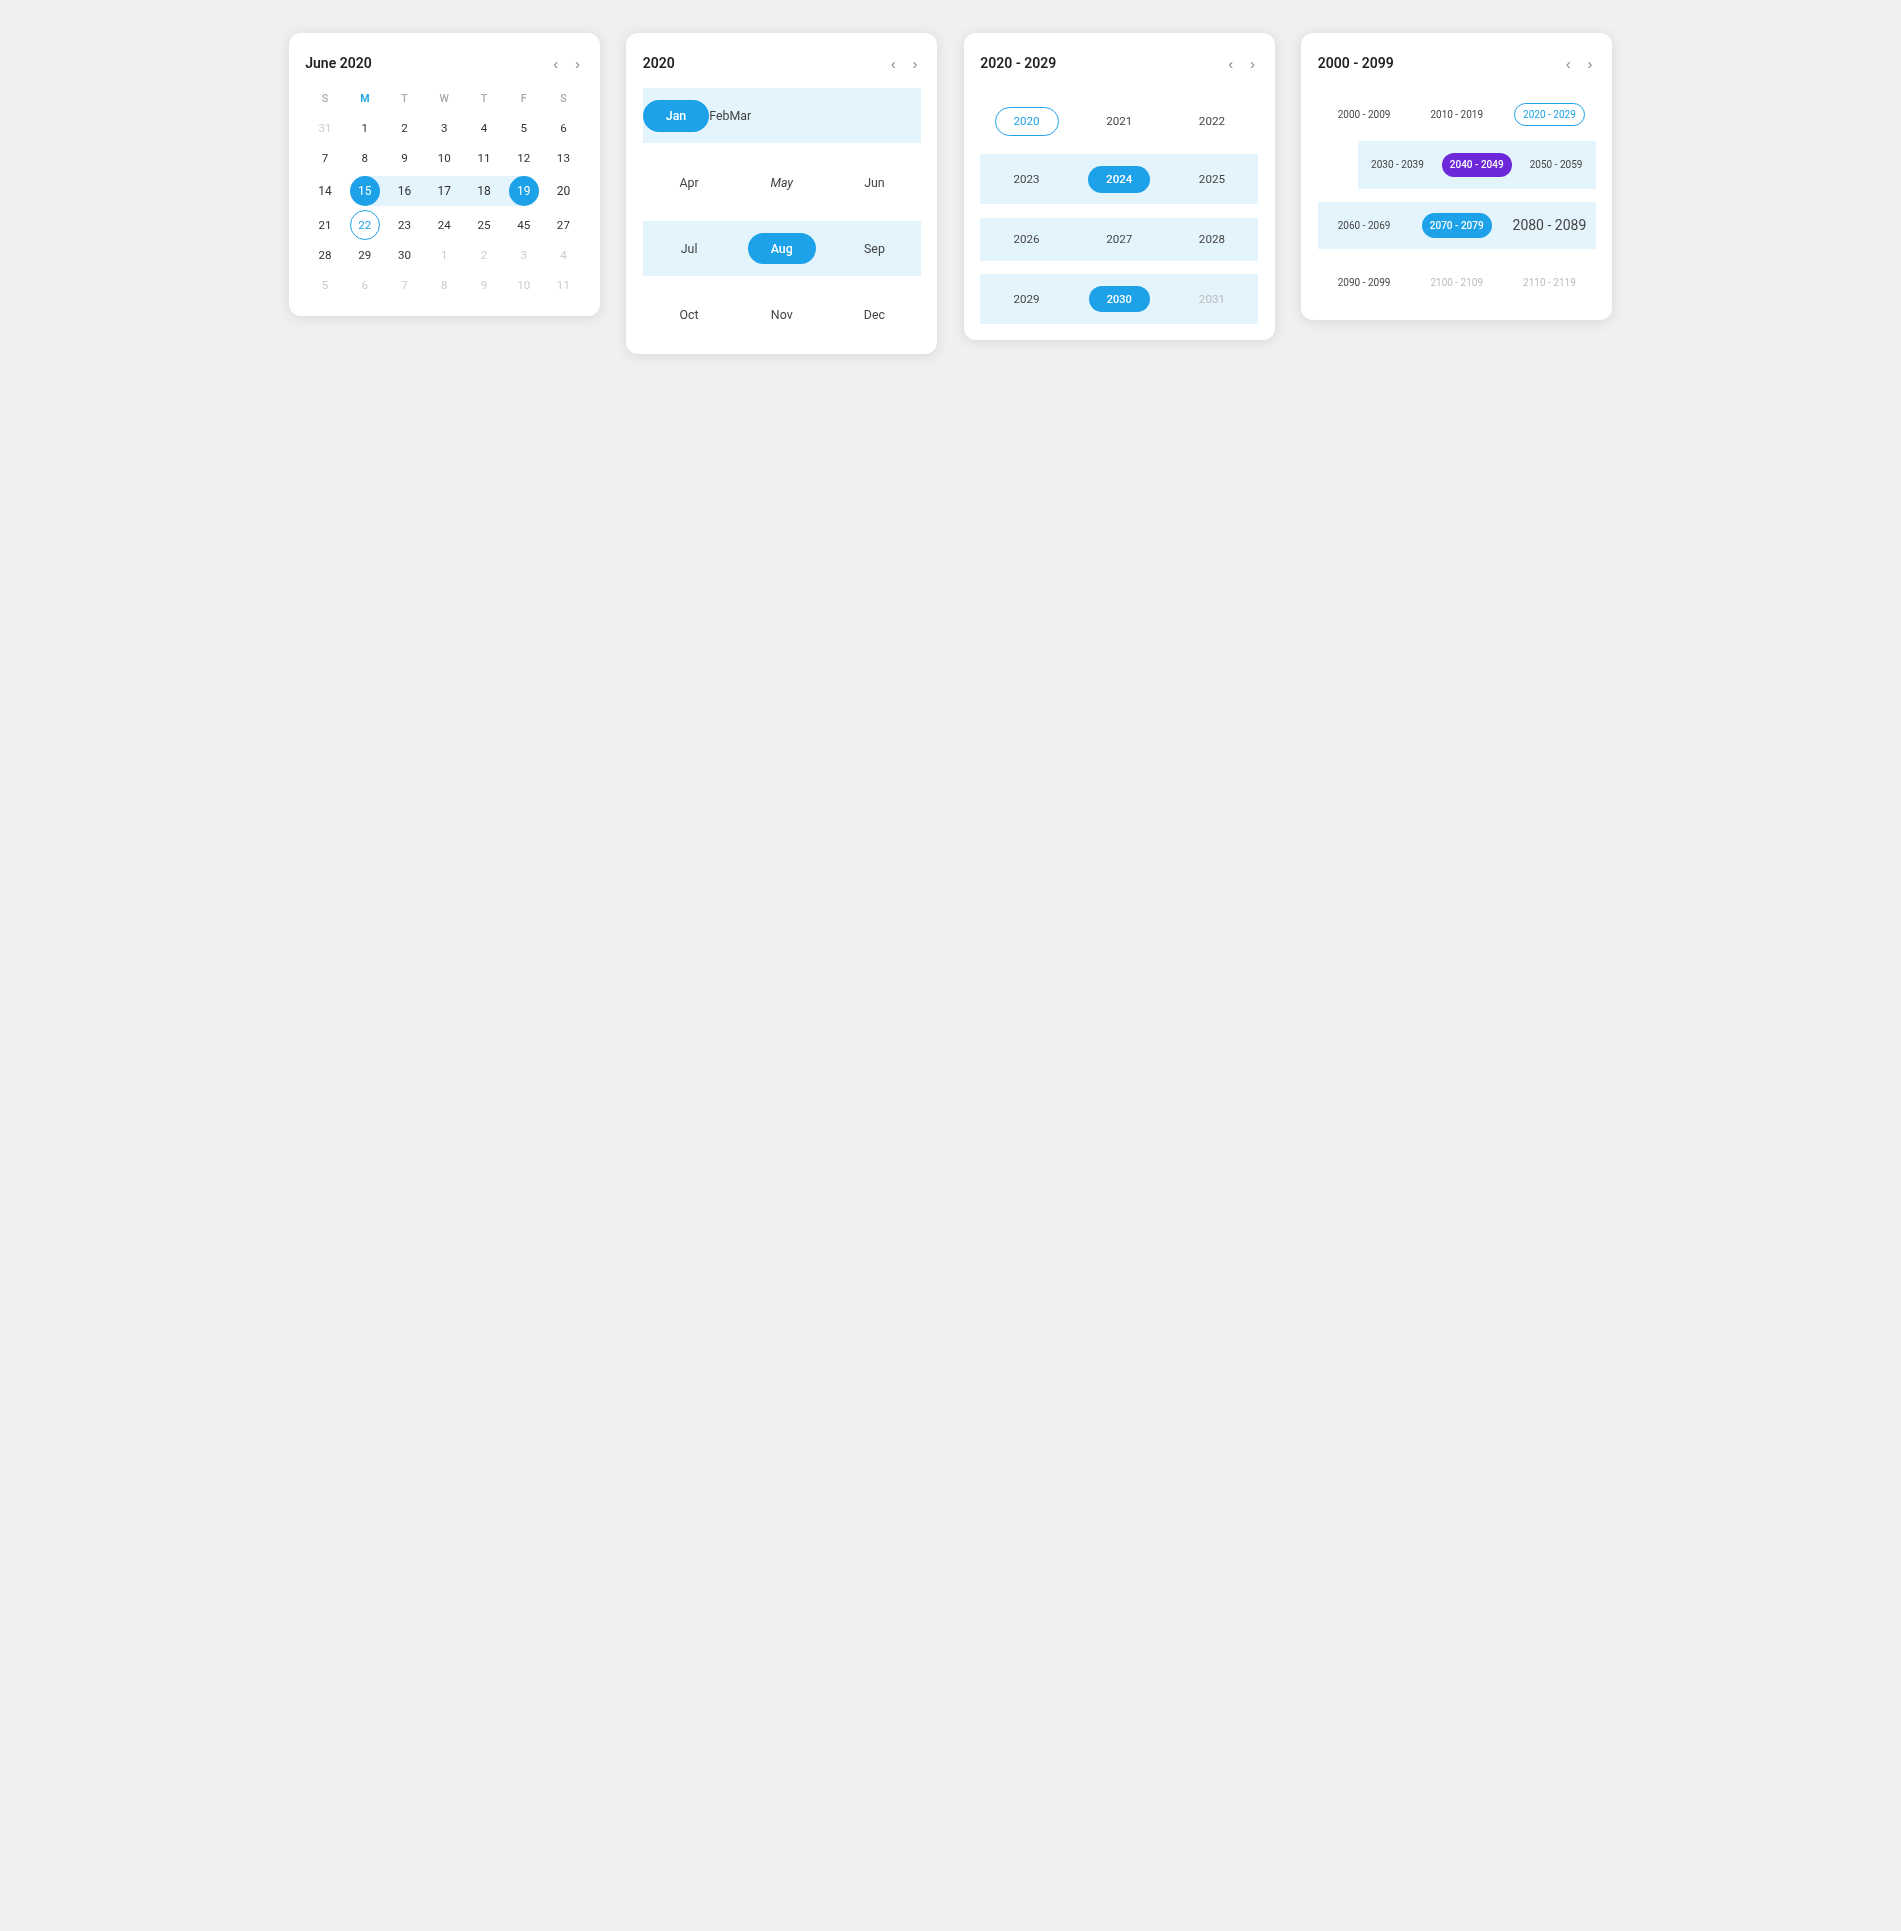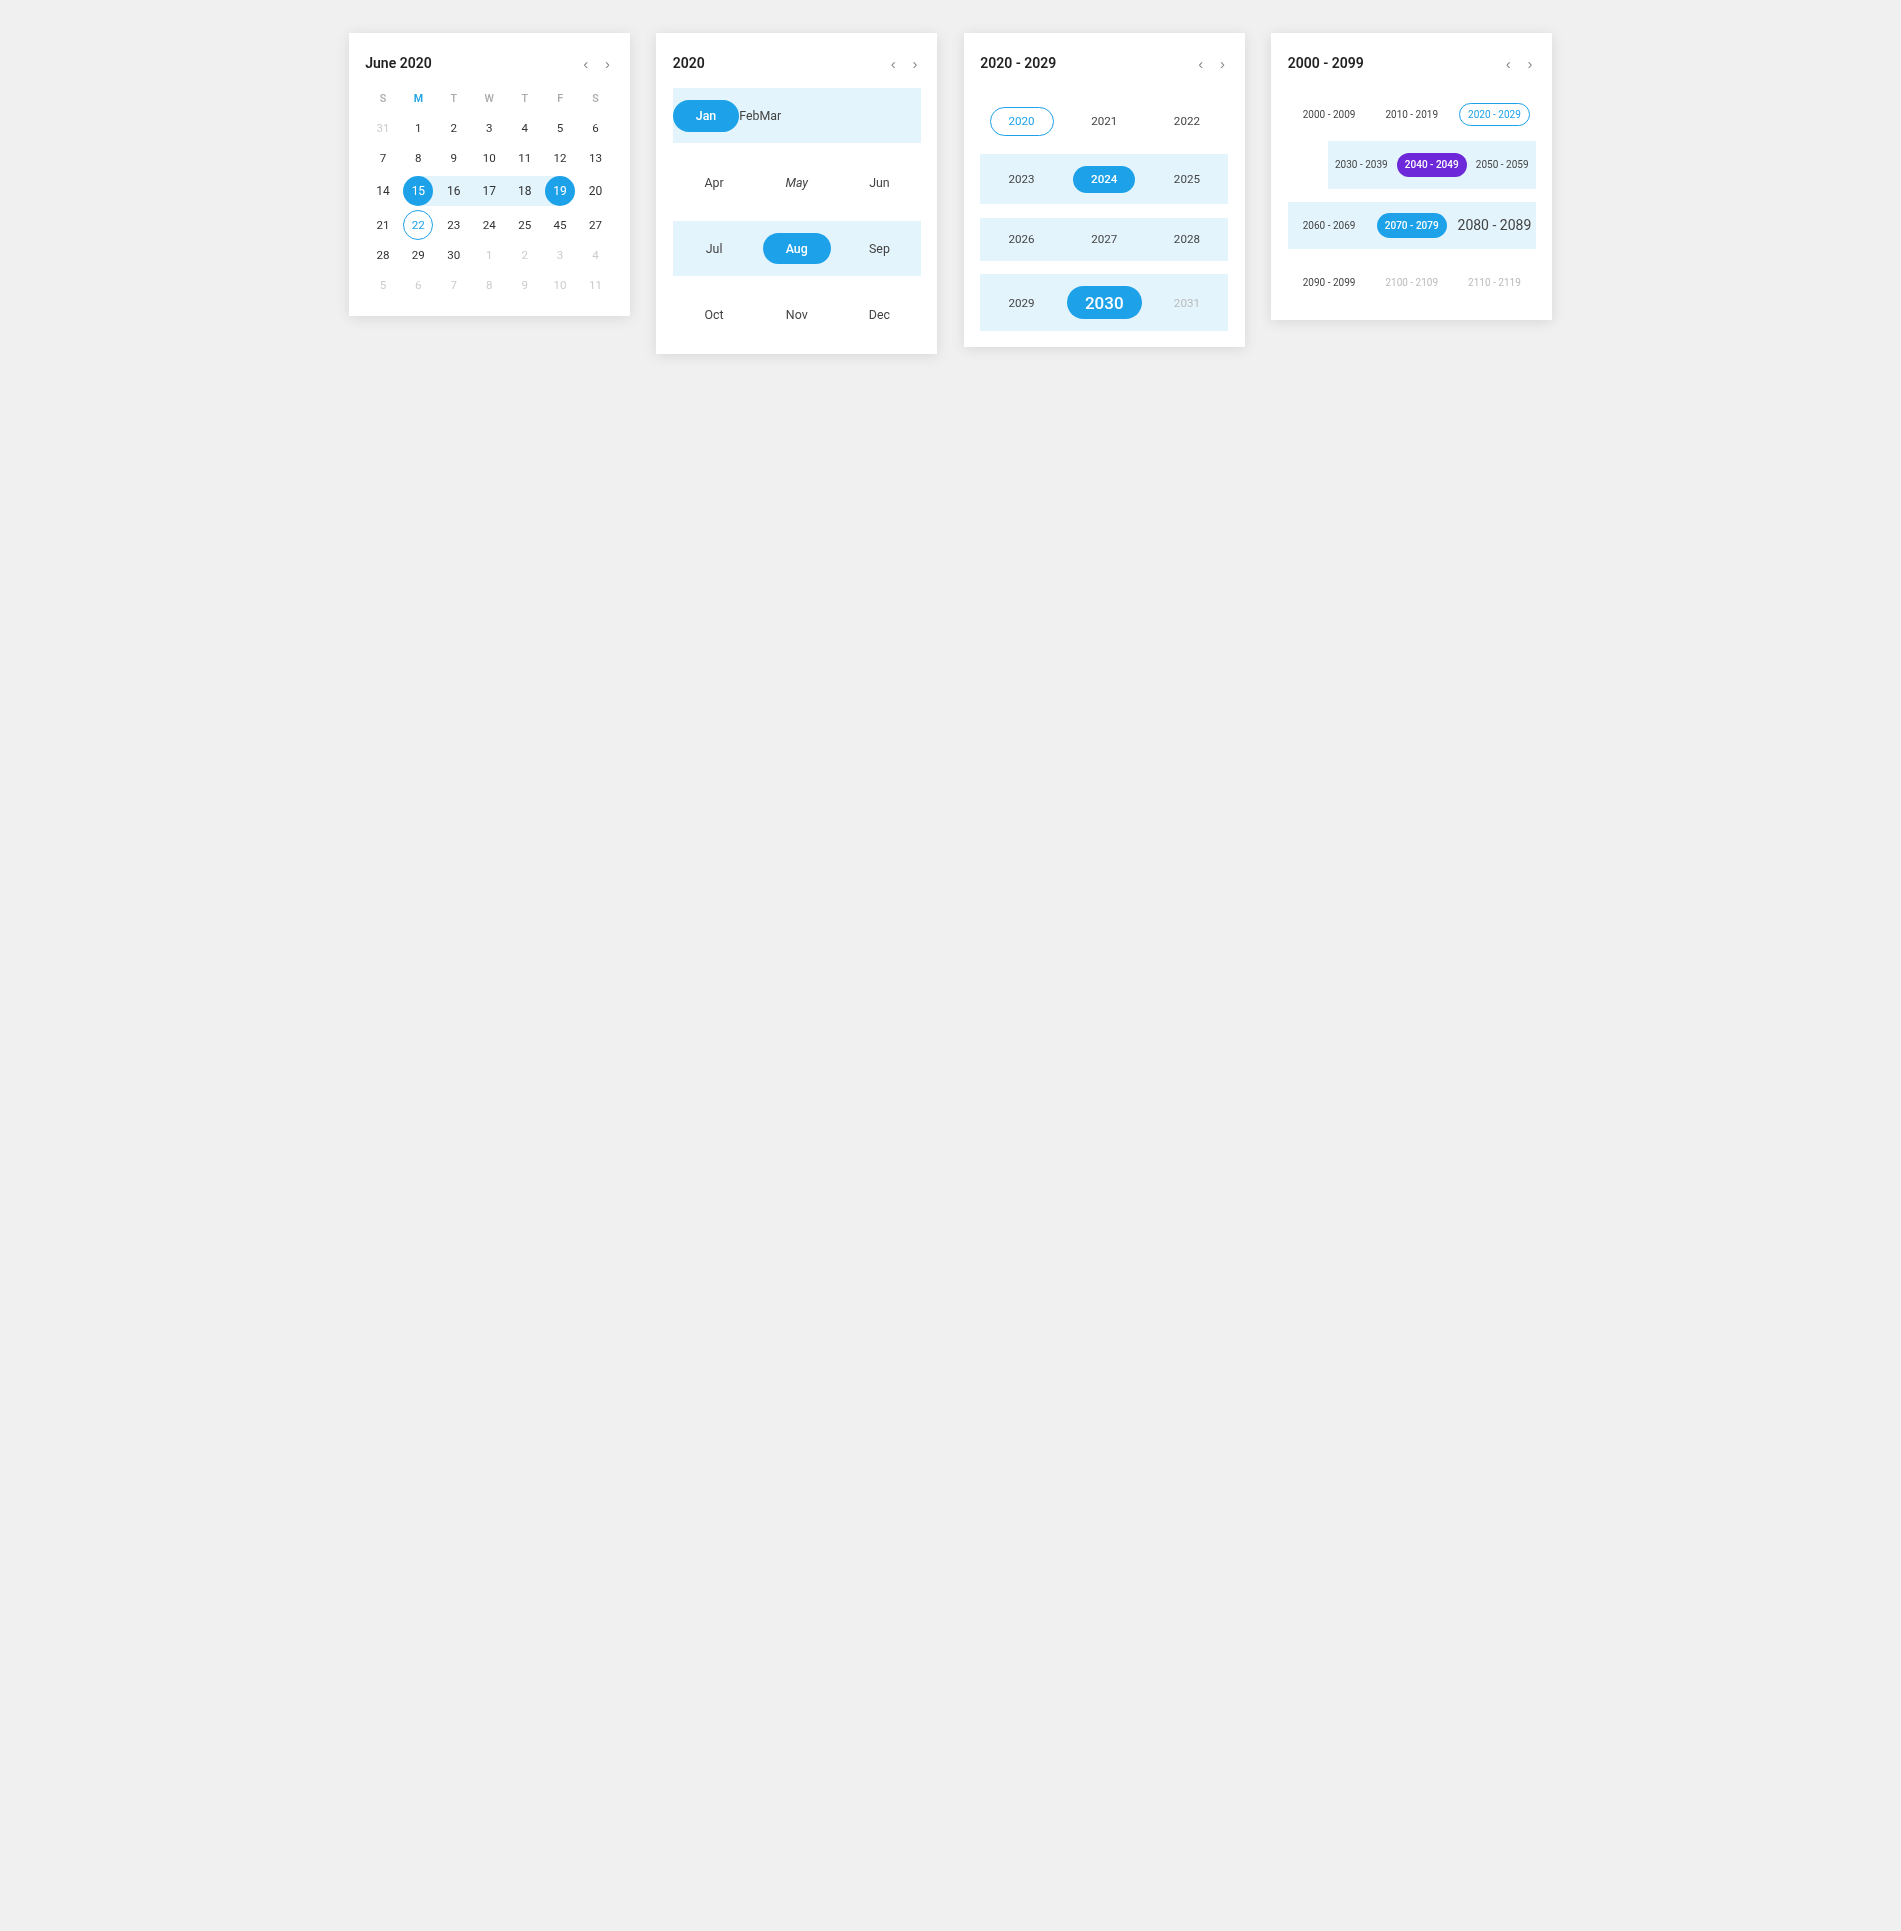--- a/index.html
+++ b/index.html
@@ -9,24 +9,24 @@
       display: flex;
       flex-wrap: wrap;
       gap: 26.5px;
       padding: 33px;
       justify-content: center;
       align-items: flex-start;
     }
 
     .calendar-card {
       background: #fff;
-      border-radius: 0;
+      border-radius: 12px;
       box-shadow: 0 1.7px 13.2px rgba(0,0,0,0.10);
       padding: 20px 16.5px 16.5px 16.5px;
-      width: 281px;
+      width: 311px;
     }
 
     
     .cal-header {
       display: flex;
       align-items: center;
       justify-content: space-between;
       margin-bottom: 15px;
     }
     .cal-title {
@@ -307,21 +307,21 @@
   <div style="background:#e3f4fc;display:grid;grid-template-columns:repeat(3,1fr);padding:3.3px 0;">
     <div style="display:flex;align-items:center;justify-content:center;padding:11.6px 0;font-size:11.6px;color:#444;">2026</div>
     <div style="display:flex;align-items:center;justify-content:center;padding:11.6px 0;font-size:11.6px;color:#444;">2027</div>
     <div style="display:flex;align-items:center;justify-content:center;padding:11.6px 0;font-size:11.6px;color:#444;">2028</div>
   </div>
   <div style="height:13.2px;"></div>
 
   <div style="background:#e3f4fc;display:grid;grid-template-columns:repeat(3,1fr);padding:3.3px 0;">
     <div style="display:flex;align-items:center;justify-content:center;padding:11.6px 0;font-size:11.6px;color:#444;">2029</div>
     <div style="display:flex;align-items:center;justify-content:center;padding:8.3px 0;">
-      <span style="background:#1da1e8;color:#fff;border-radius:20px;padding:6.6px 18px;font-size:17px;font-weight:500;">2030</span>
+      <span style="background:#1da1e8;color:#fff;border-radius:20px;padding:6.6px 18px;font-size:11px;font-weight:500;">2030</span>
     </div>
     <div style="display:flex;align-items:center;justify-content:center;padding:11.6px 0;font-size:11.6px;color:#bbb;">2031</div>
   </div>
 </div>
 
 <div class="calendar-card">
   <div class="cal-header">
     <span class="cal-title">2000 - 2099</span>
     <div class="cal-nav">
       <button class="cal-nav-btn">‹</button>

